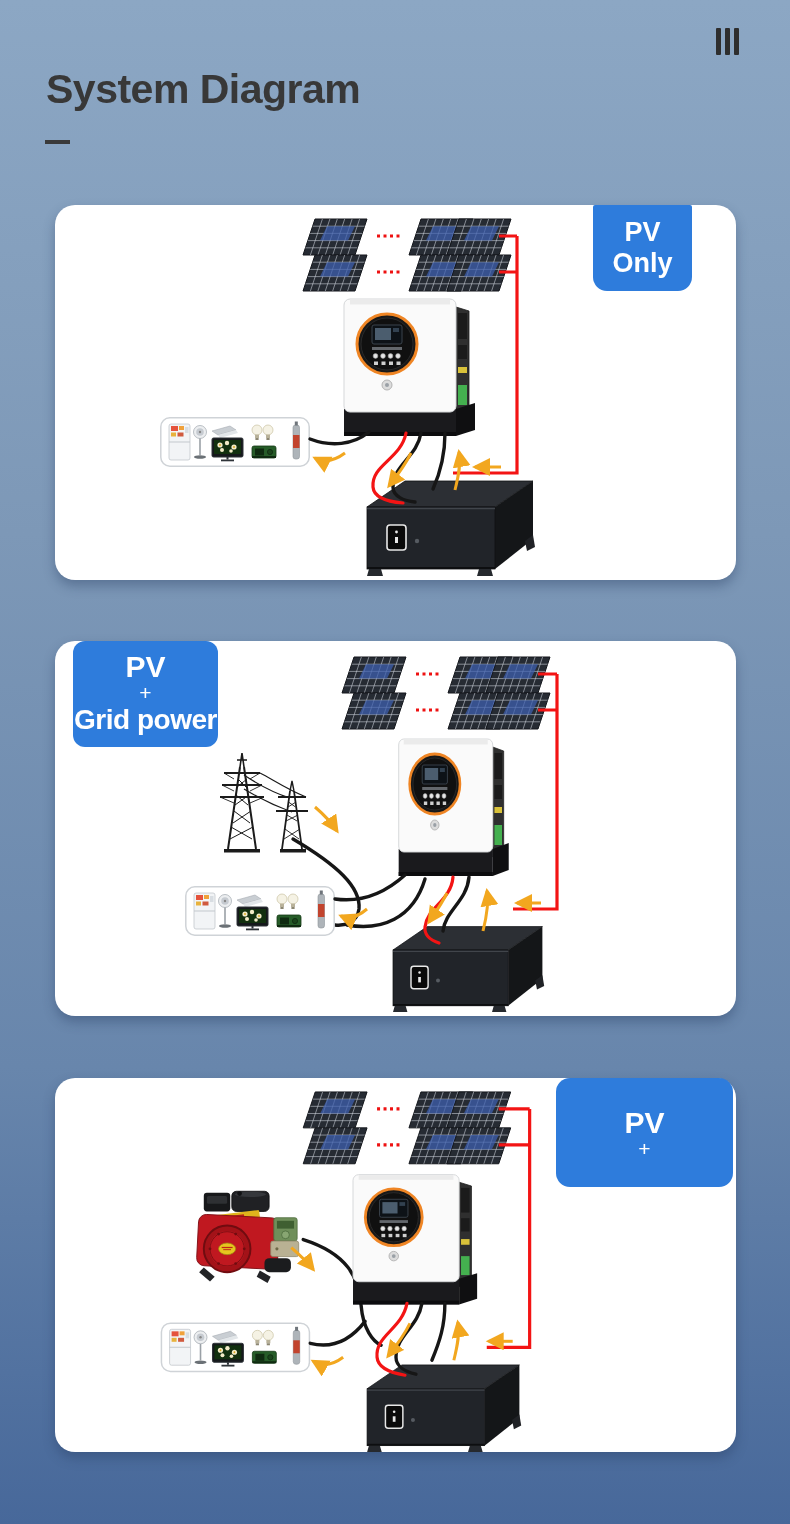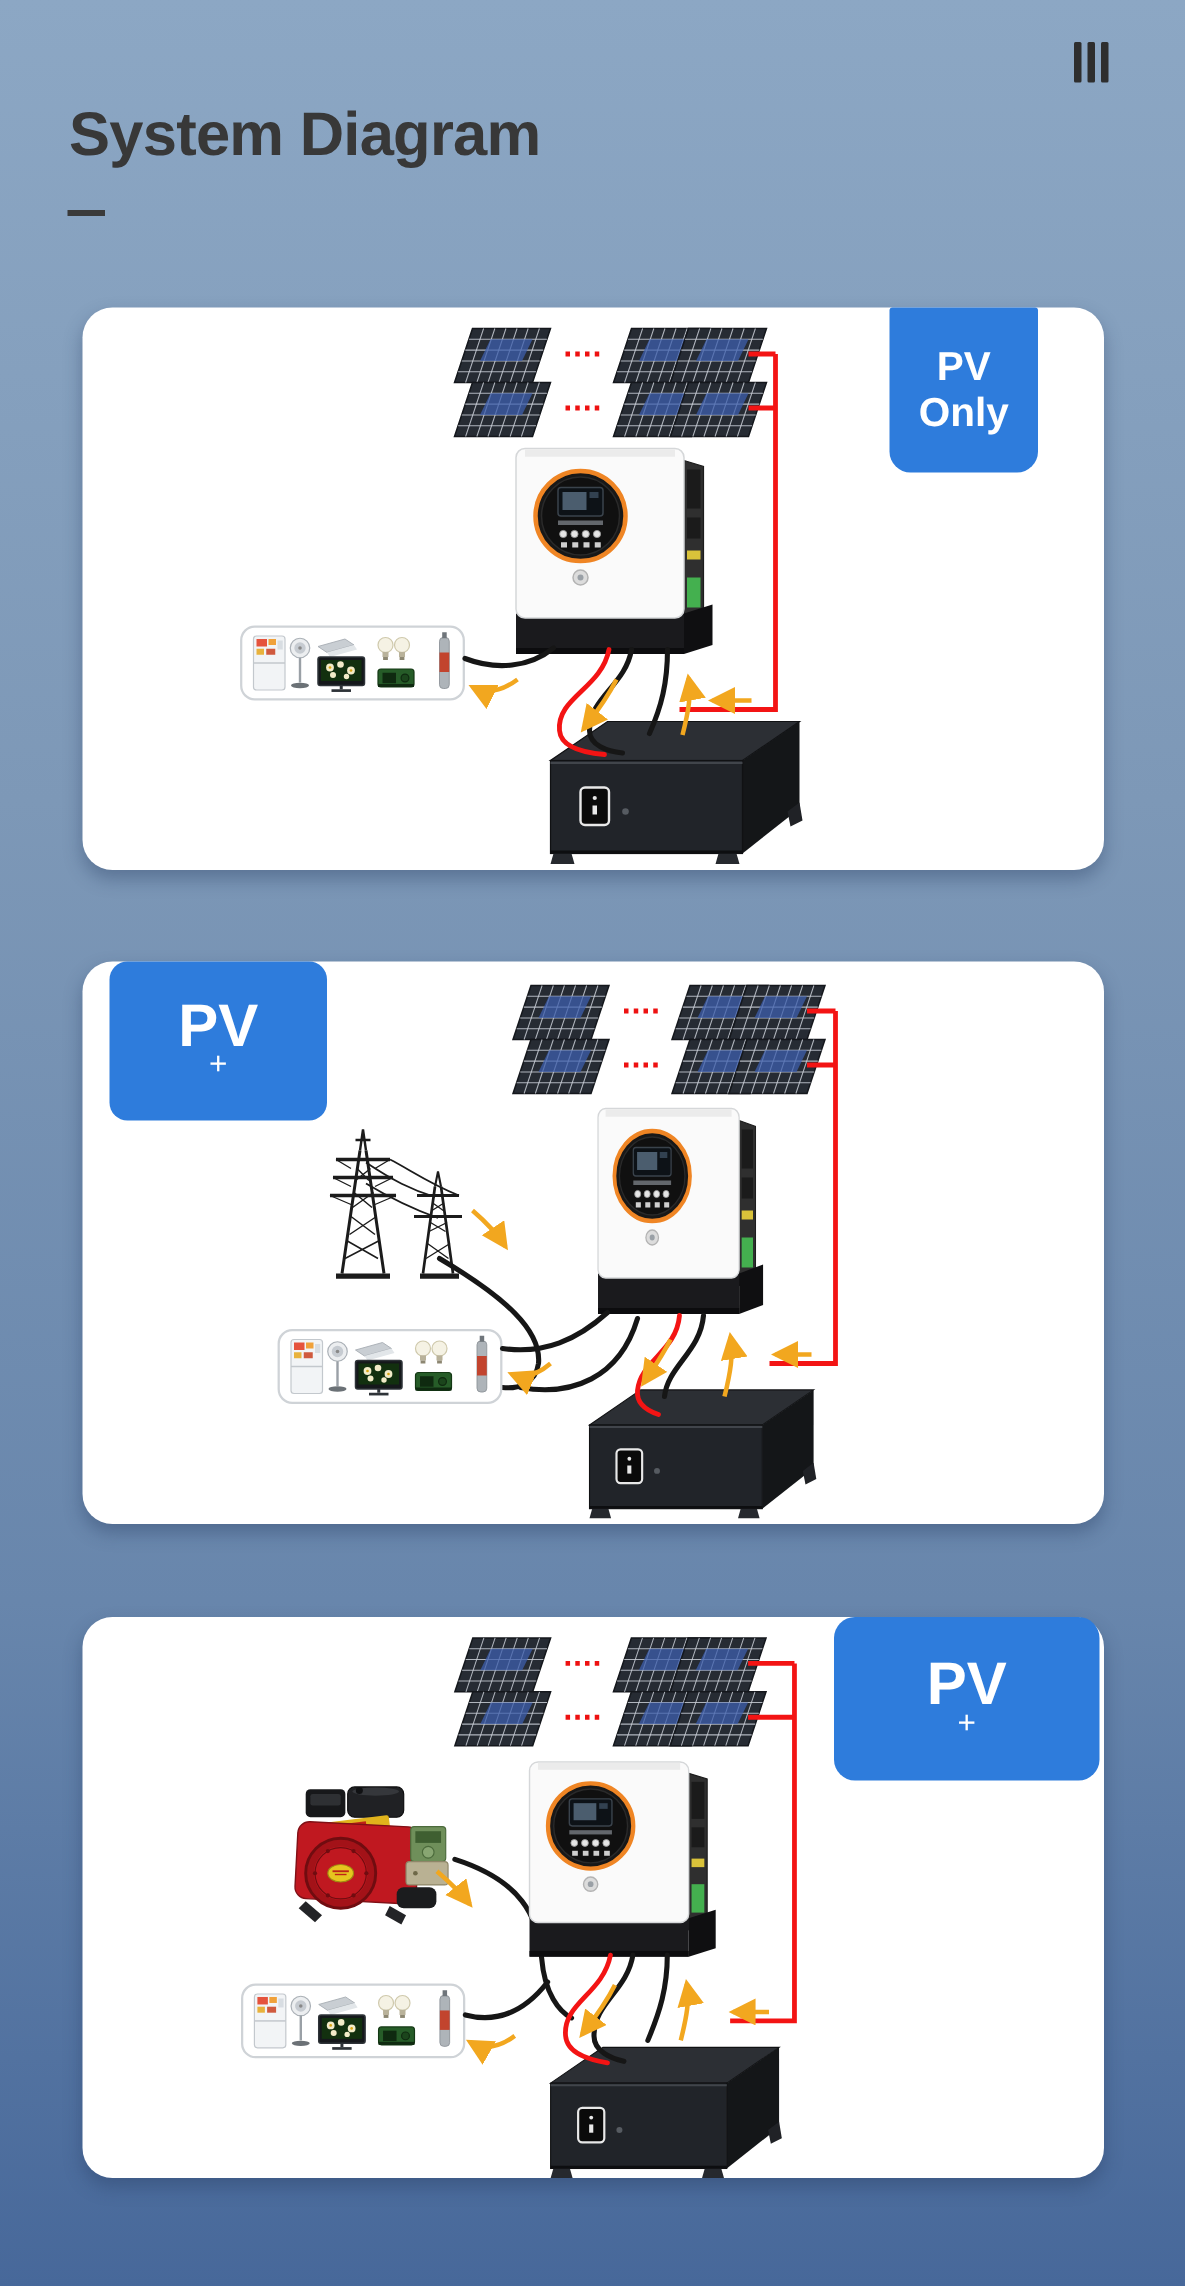--- a/index.html
+++ b/index.html
@@ -16,25 +16,25 @@
   .card{position:absolute;left:55px;width:681px;background:#ffffff;border-radius:20px;
         box-shadow:0 6px 12px rgba(38,58,94,0.38);}
   .card1{top:205px;height:375px;}
   .card2{top:641px;height:375px;}
   .card3{top:1078px;height:374px;}
   .card svg.diagram{position:absolute;left:0;top:0;width:100%;height:100%;}
   
   .plabel{position:absolute;top:0;background:#2e7cdc;color:#ffffff;display:flex;
           flex-direction:column;align-items:center;justify-content:center;
           text-align:center;font-weight:700;z-index:2;}
-  .pl1{left:538px;width:99px;height:110px;border-radius:2px 2px 14px 14px;font-size:27px;}
+  .pl1{left:538px;width:99px;height:86px;border-radius:2px 2px 14px 14px;font-size:27px;}
   .pl2{left:18px;width:145px;height:106px;border-radius:12px;}
   .pl3{left:501px;width:177px;height:109px;border-radius:14px;}
   .plabel .ll{display:block;}
-  .pl2 .l1,.pl3 .l1{font-size:40px;line-height:32px;}
+  .pl2 .l1,.pl3 .l1{font-size:30px;line-height:32px;}
   .pl2 .l2,.pl3 .l2{font-size:21px;line-height:20px;font-weight:400;}
   .pl2 .l3,.pl3 .l3{font-size:28px;line-height:34px;letter-spacing:-0.5px;}
   .defs-svg{position:absolute;width:0;height:0;overflow:hidden;}
 </style>
 </head>
 <body>
 
 <svg class="defs-svg" aria-hidden="true">
   <defs>
     <marker id="mY" markerWidth="7" markerHeight="7" refX="5" refY="3" orient="auto">
@@ -244,20 +244,21 @@
       <path d="M414,236 C412,260 390,270 388,290" fill="none" stroke="#161616" stroke-width="3.4" stroke-linecap="round"></path>
       <path d="M260,166 Q274,178 282,190" fill="none" stroke="#f2a71f" stroke-width="3" marker-end="url(#mY)"></path>
       <path d="M312,268 Q298,280 286,275" fill="none" stroke="#f2a71f" stroke-width="3" marker-end="url(#mY)"></path>
       <path d="M392,252 C386,264 380,272 374,281" fill="none" stroke="#f2a71f" stroke-width="3" marker-end="url(#mY)"></path>
       <path d="M428,290 C432,274 434,262 432,250" fill="none" stroke="#f2a71f" stroke-width="3" marker-end="url(#mY)"></path>
       <path d="M486,262 L462,262" fill="none" stroke="#f2a71f" stroke-width="3" marker-end="url(#mY)"></path>
     </svg>
     <div class="plabel pl2">
       <span class="ll l1">PV</span>
       <span class="ll l2">+</span>
+      <span class="ll l3">Grid power</span>
     </div>
   </section>
 
   <section class="card card3">
     <svg class="diagram" viewBox="0 0 681 375">
       <use href="#g-srow" x="248" y="14"></use>
       <use href="#g-srow" x="248" y="50"></use>
       <path d="M444,31 H475 M444,67 H475 M475,31 V270 H432" fill="none" stroke="#f31414" stroke-width="3.2"></path>
       <g transform="translate(128,112) scale(0.78)">
         <use href="#g-engine"></use>

